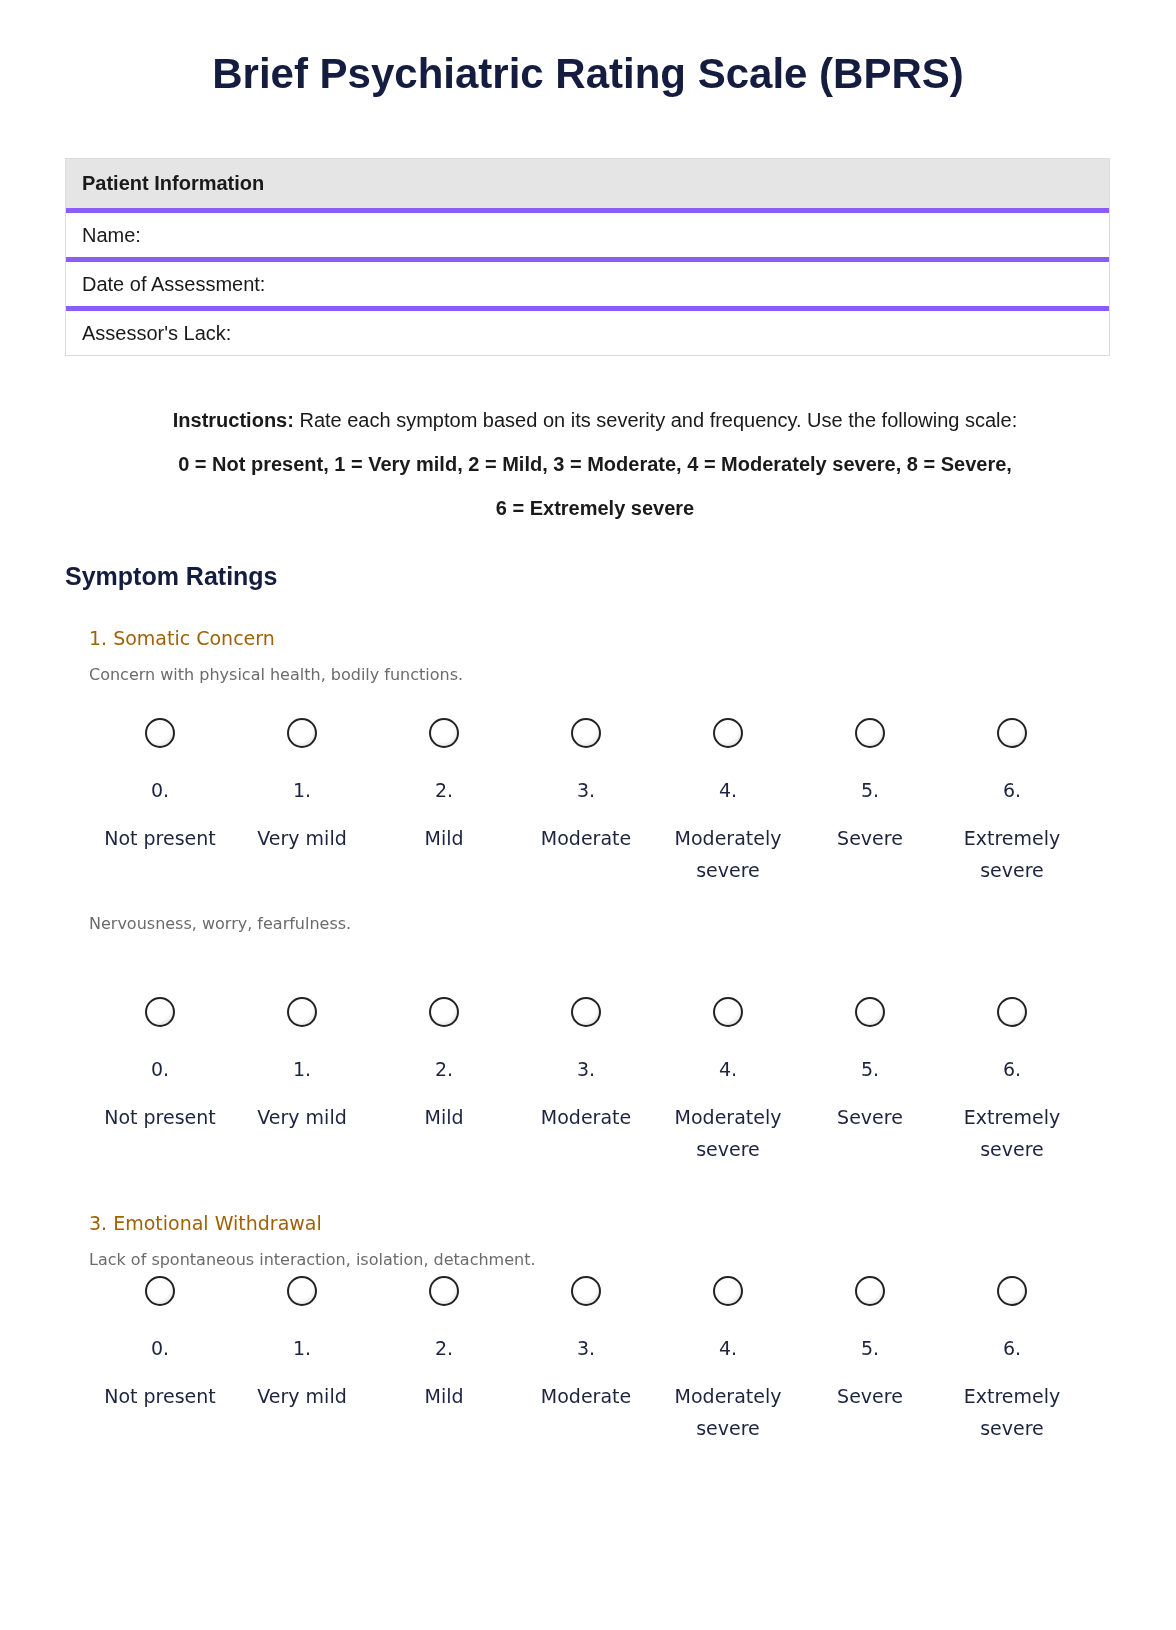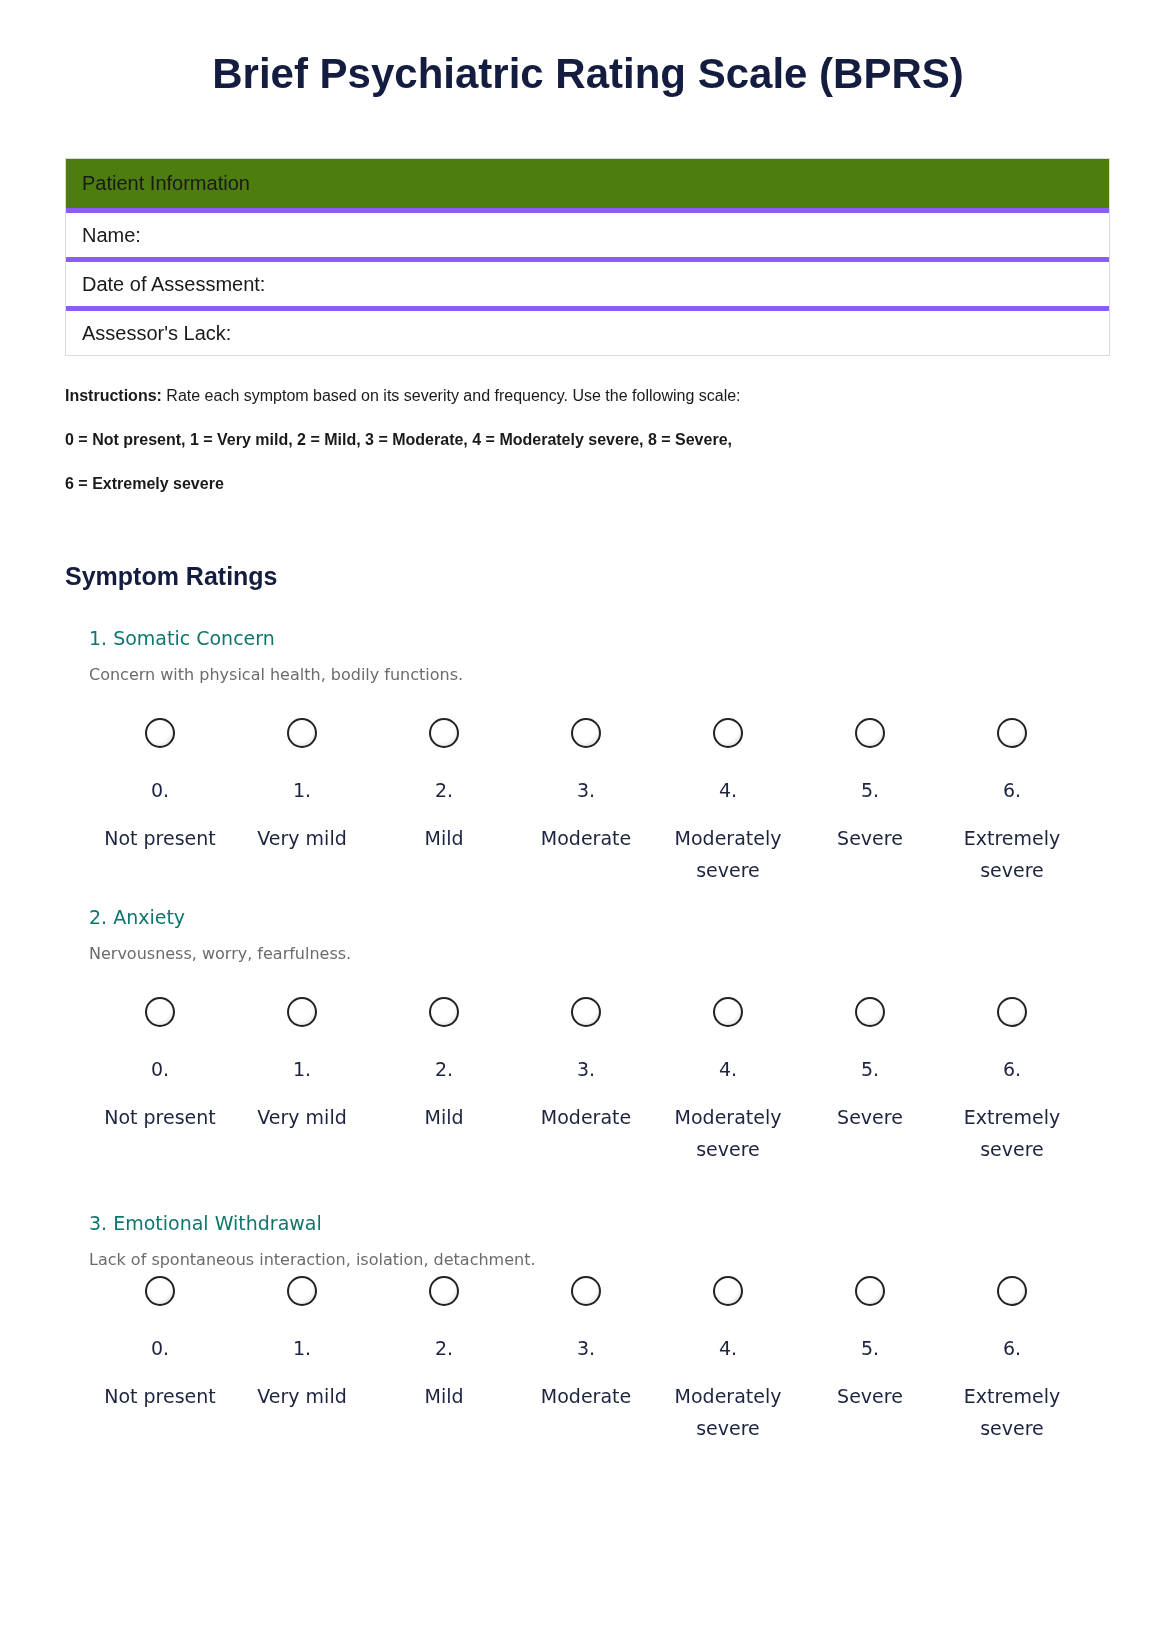--- a/index.html
+++ b/index.html
@@ -32,50 +32,51 @@
       height: 49px;
       display: flex;
       align-items: center;
       padding-left: 16px;
       font-size: 20px;
       color: #1a1a1a;
       border-top: 5px solid #8b5cf6;
       box-sizing: border-box;
     }
     .info-table .row.header {
-      background: #4d7c0f;
-      font-weight: normal;
+      background: #e5e5e5;
+      font-weight: bold;
       border-top: none;
     }
     .instructions {
       position: absolute;
-      top: 374px; left: 65px;
+      top: 398px; left: 65px;
       width: 1060px;
-      font-size: 16px;
+      font-size: 20px;
       line-height: 44px;
       color: #1a1a1a;
+      text-align: center;
     }
     .instructions .bold { font-weight: bold; }
     .section-title {
       position: absolute;
       top: 562px; left: 65px;
       font-size: 25px;
       font-weight: bold;
       color: #141c3f;
       margin: 0;
     }
     .symptom {
       position: absolute;
       left: 89px;
       width: 1000px;
     }
     .symptom .name {
       font-family: "DejaVu Sans", sans-serif;
       font-size: 19px;
-      color: #0f766e;
+      color: #a16207;
       margin: 0;
       height: 30px;
     }
     .symptom .desc {
       font-family: "DejaVu Sans", sans-serif;
       font-size: 16px;
       color: #6b6b6b;
       margin-top: 8px;
     }
     .scale {
@@ -168,21 +169,20 @@
         <span class="opt-num">5.</span>
         <span class="opt-label" style="white-space: nowrap;">Severe</span>
       </label>
       <label class="option" style="left: 852px;">
         <span class="radio"></span>
         <span class="opt-num">6.</span>
         <span class="opt-label" style="width: 120px;">Extremely severe</span>
       </label>
     </div>
     <div class="symptom" style="top: 906px;">
-      <div class="name">2. Anxiety</div>
       <div class="desc">Nervousness, worry, fearfulness.</div>
     </div>
     <div class="scale" style="top: 997px;">
       <label class="option" style="left: 0px;">
         <span class="radio"></span>
         <span class="opt-num">0.</span>
         <span class="opt-label" style="white-space: nowrap;">Not present</span>
       </label>
       <label class="option" style="left: 142px;">
         <span class="radio"></span>

